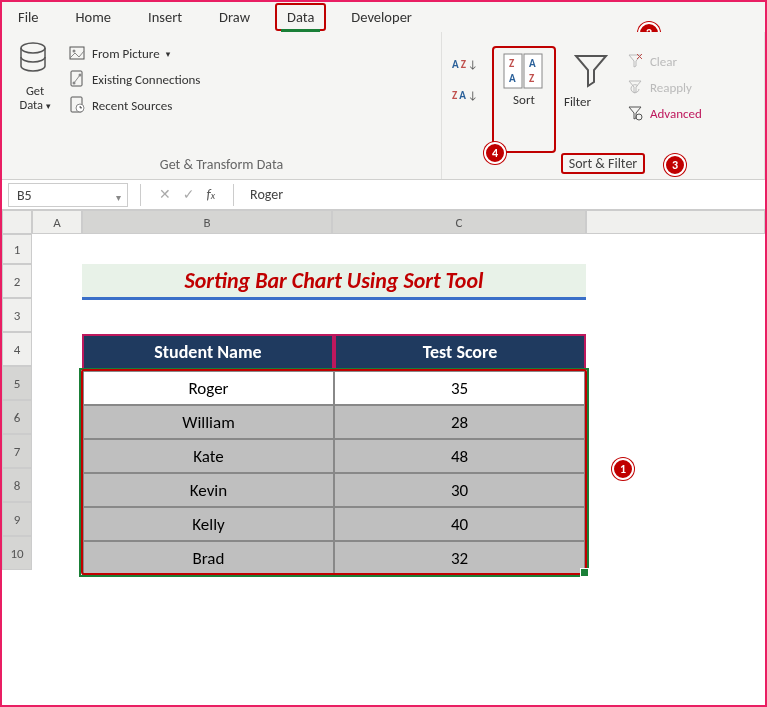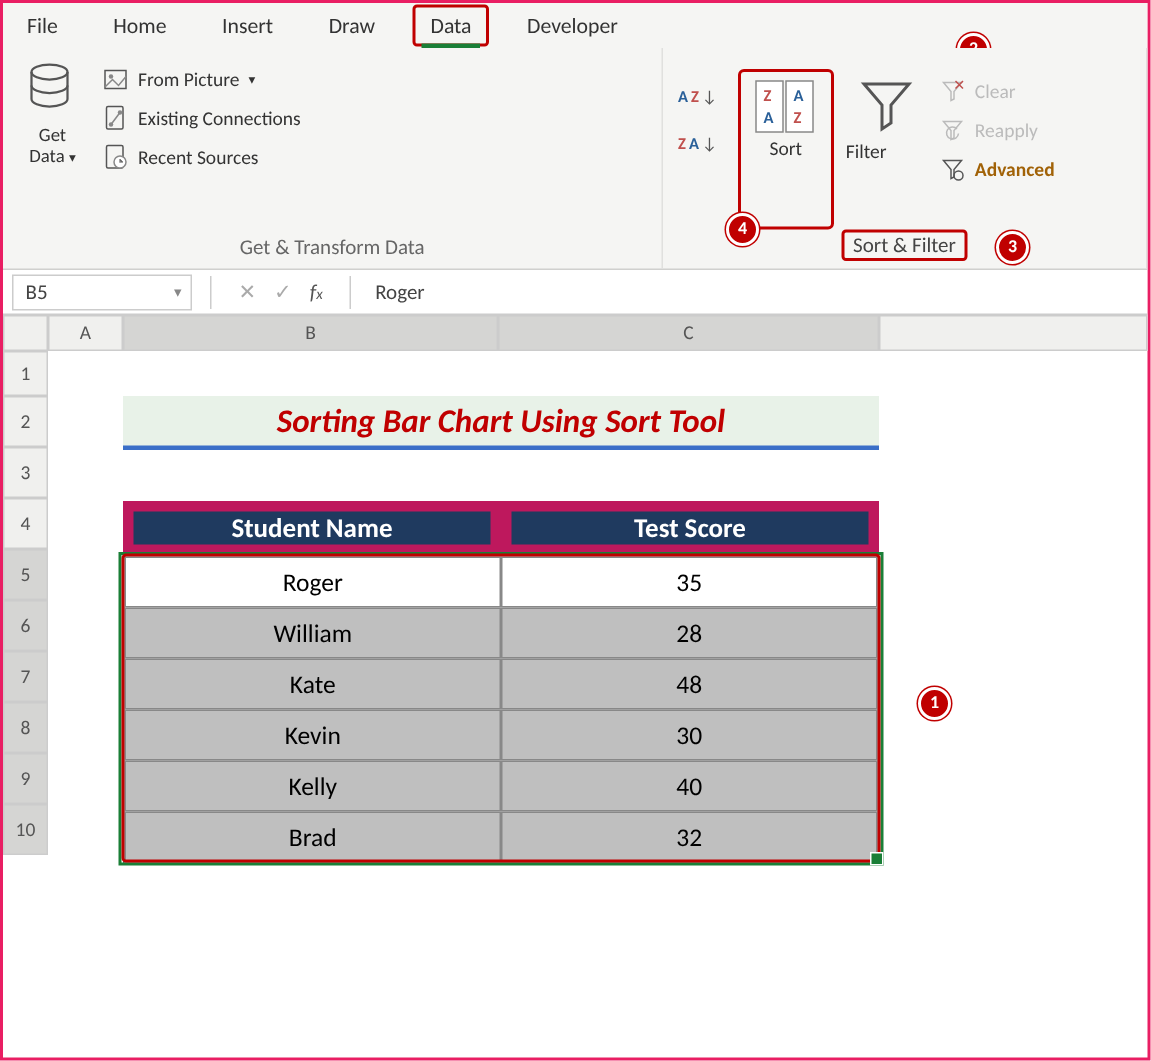--- a/index.html
+++ b/index.html
@@ -90,21 +90,21 @@
     width: 64px;
   }
   .sort-big svg { display:block; margin:0 auto; }
   .sort-big .lbl { font-size: 13px; margin-top: 2px; }
 
   .filter-big { padding-top: 10px; width: 54px; }
   .filter-big svg { display:block; margin:0 auto; }
   .filter-big .lbl { font-size: 13px; margin-top:4px; }
 
   .filter-opts { display:flex; flex-direction:column; gap:8px; padding-top:12px; color:#999; }
-  .filter-opts .rb-item:last-child { color:#a16207;font-weight:bold; }
+  .filter-opts .rb-item:last-child { color:#be185d; }
 
   .group-label.boxed {
     border: 2px solid #c00000;
     border-radius: 3px;
     padding: 0 6px;
     display: inline-block;
     margin: auto auto 3px auto;
     color:#444;
   }
 
@@ -131,21 +131,21 @@
     font-size: 14px;
     color:#444;
     background:#fff;
   }
   .namebox {
     width: 120px;
     border: 1px solid #ccc;
     height: 24px;
     margin: 0 6px;
     padding: 2px 8px;
-    display:flex; align-items:center;
+    display:flex; align-items:flex-end;
     position:relative;
     background:#fff;
   }
   .namebox::after {
     content:"▾"; position:absolute; right:6px; color:#888; font-size:10px;
   }
   .fx-controls { display:flex; gap:12px; padding:0 12px; color:#aaa; font-size:14px; align-items:center; }
   .fx-controls .fx { font-style: italic; color:#555; }
   .fbar-sep { width:1px; height:22px; background:#ccc; margin:0 6px; }
   .fval { padding-left: 10px; flex: 1; }
@@ -189,21 +189,21 @@
 
   .table-wrap {
     position:absolute; top:100px; left:50px; width:504px;
   }
   .thead {
     display:flex; height:36px;
     background:#1f3a5f; color:#fff;
     font-weight:bold; font-size:18px;
     font-family:Calibri, sans-serif;
   }
-  .thead div { flex:1; display:flex; align-items:center; justify-content:center; border:7px solid #be185d;}
+  .thead div { flex:1; display:flex; align-items:center; justify-content:center; border:2px solid #be185d;}
   .tbody { border:1px solid #666; }
   .tr { display:flex; height:34px; }
   .td {
     flex:1; border:1px solid #888;
     display:flex; align-items:center; justify-content:center;
     font-size:17px; font-family:Calibri, sans-serif;
     background:#bfbfbf; color:#000;
   }
   .tr.first .td { background:#fff; }
 

